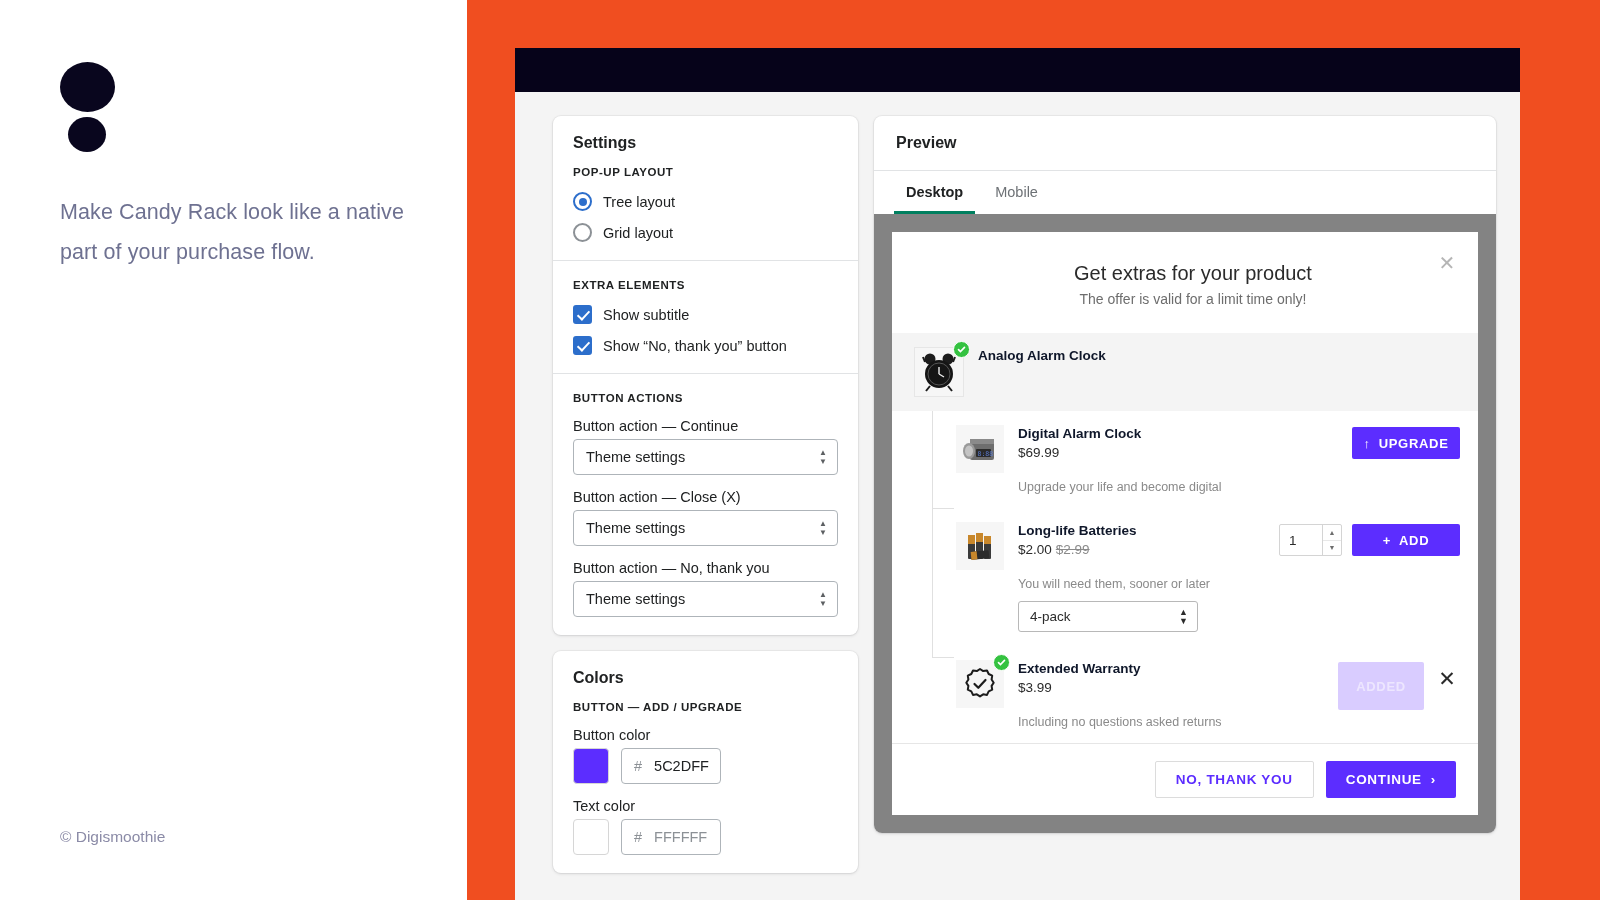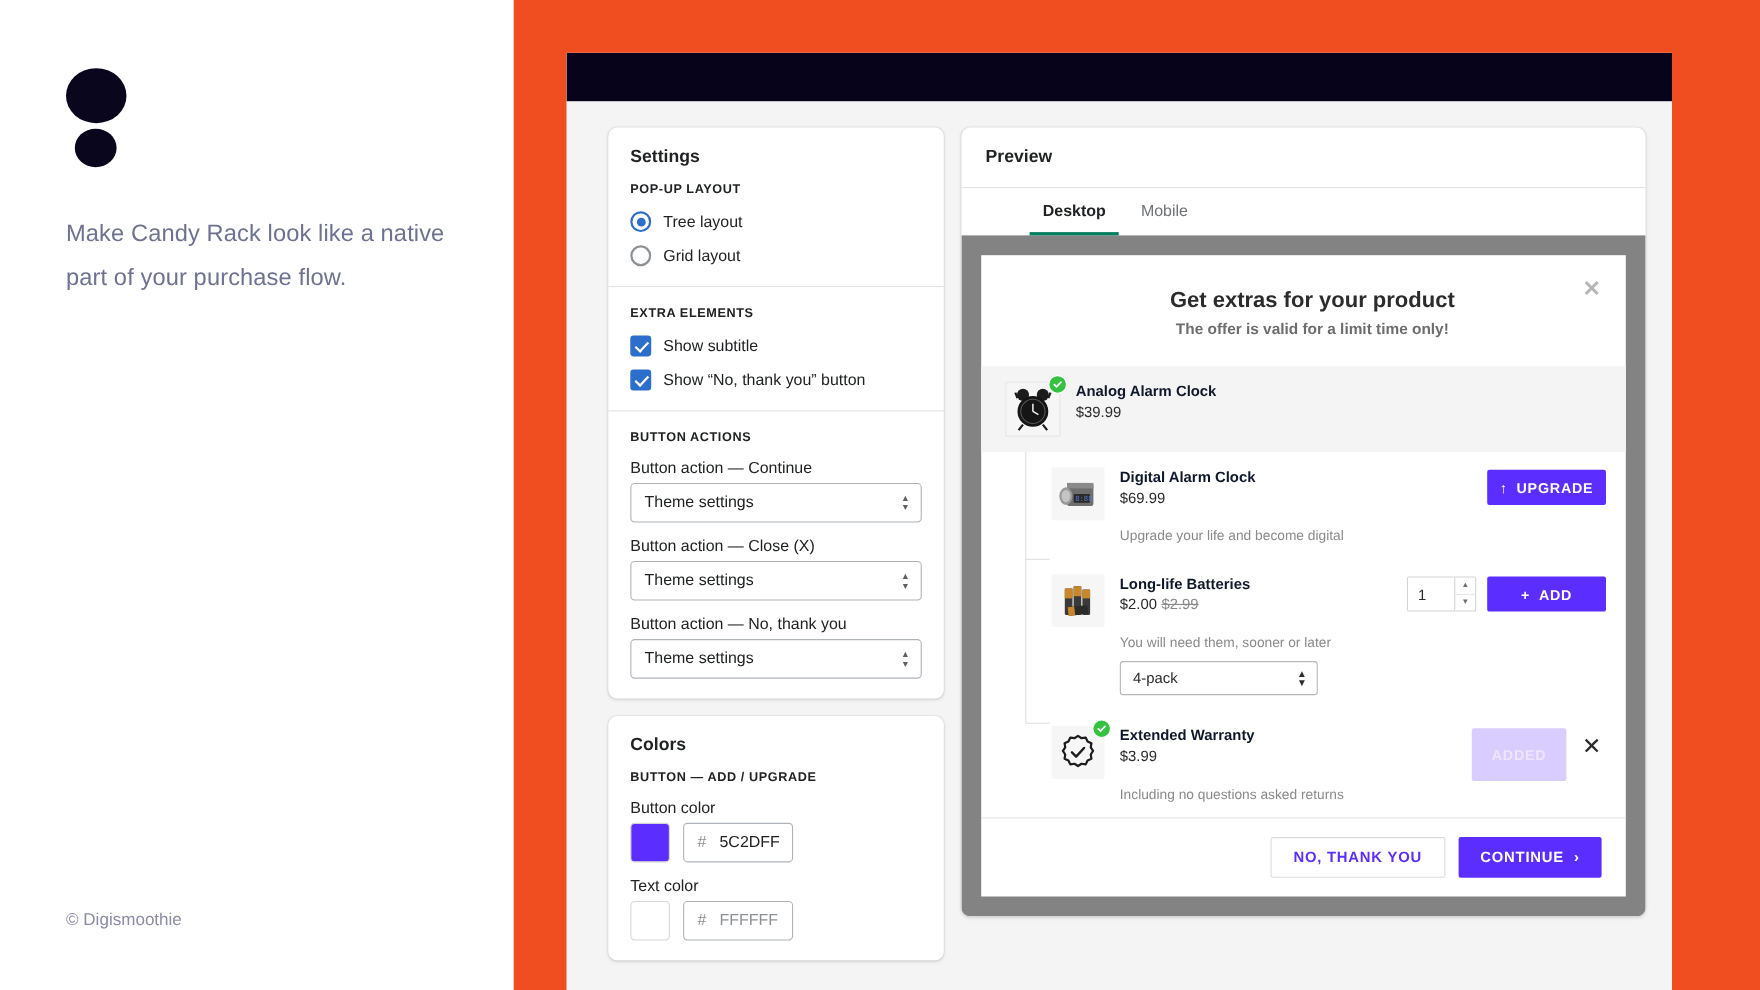--- a/index.html
+++ b/index.html
@@ -150,40 +150,40 @@
   .hex-val.muted { color: #8C9196; }
 
   
   #preview-col { flex: 1 1 auto; min-width: 0; }
   #preview-card { overflow: hidden; }
   #preview-head {
     padding: 18px 22px;
     font-size: 16px; font-weight: bold; color: #202223;
     border-bottom: 1px solid #E1E3E5;
   }
-  #preview-tabs { display: flex; padding: 0 20px; gap: 8px; margin-left: 42px; }
+  #preview-tabs { display: flex; padding: 0 20px; gap: 8px; }
   .tab {
     padding: 13px 12px 11px 12px;
     font-size: 14.5px; color: #6D7175;
     border-bottom: 3px solid transparent;
   }
   .tab.active { color: #202223; font-weight: bold; border-bottom-color: #007F5F; }
 
   
   #device-frame {
     background: #838383;
     padding: 18px;
     margin: 0;
   }
   #popup {
     background: #ffffff;
     position: relative;
     padding: 0;
   }
-  #popup-header { padding: 30px 0 26px 16px; text-align: center; position: relative; font-weight: bold; }
+  #popup-header { padding: 30px 0 26px 16px; text-align: center; position: relative; }
   #popup-title { font-size: 20px; color: #2B2B2B; }
   #popup-subtitle { font-size: 14px; color: #6D6D6D; margin-top: 6px; }
   #popup-close {
     position: absolute; right: 22px; top: 22px;
     width: 18px; height: 18px; color: #B5B5B5; font-size: 20px;
     line-height: 18px; text-align: center;
   }
 
   .prod-list { position: relative; }
   .prod-row {
@@ -439,23 +439,20 @@
                       </svg>
                     </div>
                     <div class="badge-check">
                       <svg viewBox="0 0 12 12">
                           <path d="M2 6.2 L4.6 8.8 L10 3.2" stroke="#fff" stroke-width="2.2" fill="none" stroke-linecap="round"></path>
                         </svg>
                     </div>
                   </div>
                   <div class="prod-info">
                     <div class="prod-name">Analog Alarm Clock</div>
-                    <div class="prod-price">
-                      <span>$39.99</span>
-                    </div>
                   </div>
                 </div>
 
                 <div class="prod-row child">
                   <div class="thumb-wrap">
                     <div class="thumb">
                       <svg width="42" height="42" viewBox="0 0 42 42">
                         <rect x="11" y="11" width="24" height="21" rx="2" fill="#6e6e6e"></rect>
                         <rect x="11" y="11" width="24" height="5" fill="#8a8a8a"></rect>
                         <ellipse cx="10" cy="23" rx="6" ry="8" fill="#9a9a9a"></ellipse>

